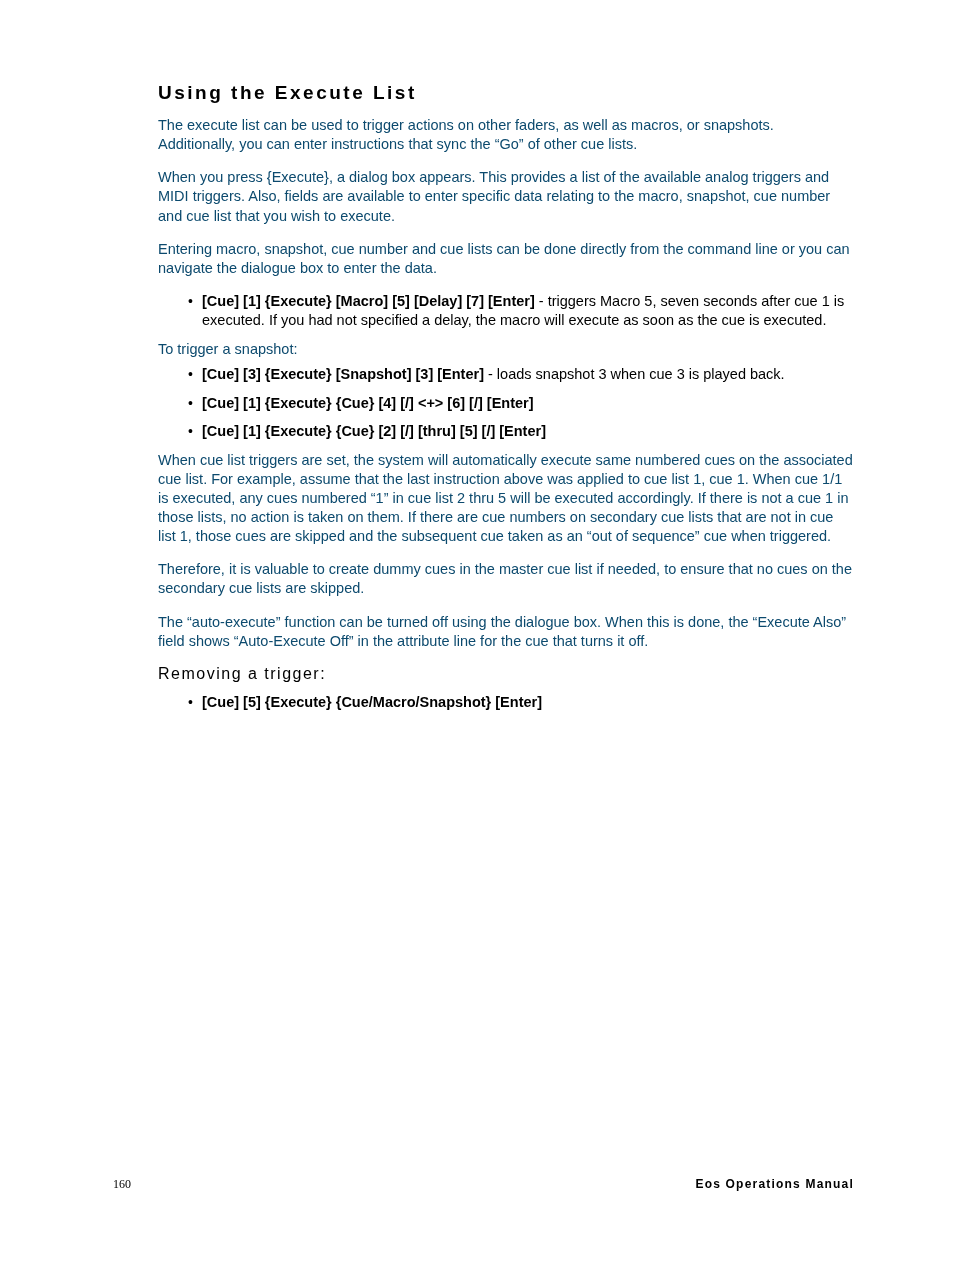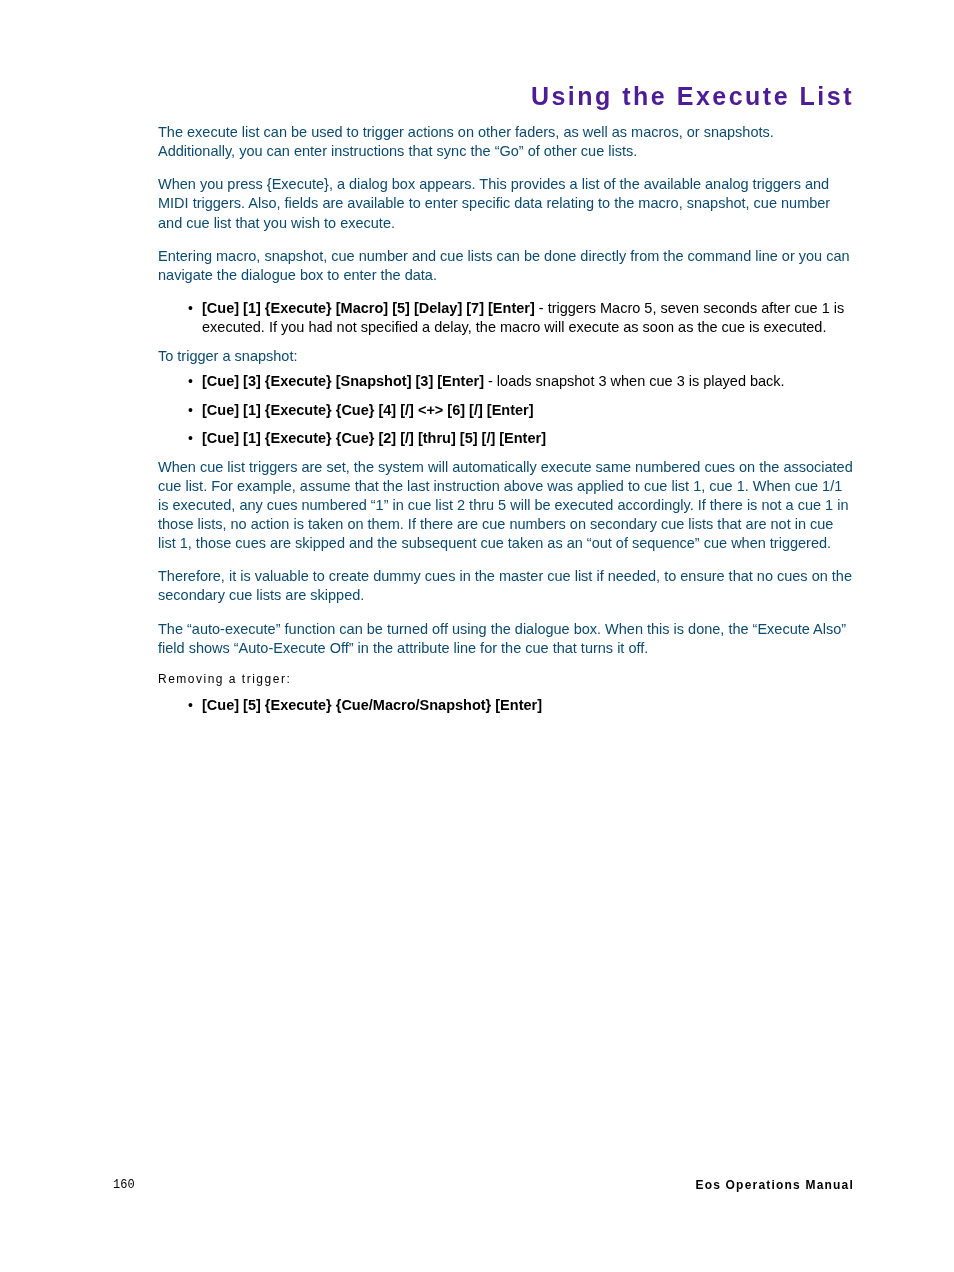--- a/index.html
+++ b/index.html
@@ -8,26 +8,25 @@
     height: 1272px;
     background: #fff;
     font-family: Arial, Helvetica, sans-serif;
     color: #000;
     position: relative;
   }
   .page {
     padding: 82px 100px 0 158px;
   }
   h2.section-title {
-    font-size: 25px;
+    font-size: 19px;
     font-weight: bold;
     letter-spacing: 2.5px;
     margin-bottom: 12px;
-    color: #4c1d95;
-    text-align: right;
+    color: #000000;
   }
   p.body-text {
     font-size: 14.5px;
     line-height: 1.32;
     margin-bottom: 14px;
     color: #0c4a6e;
   }
   p.body-text.tight { margin-bottom: 6px; }
   ul.bullet-list {
     list-style: none;
@@ -43,38 +42,38 @@
   }
   ul.bullet-list li::before {
     content: "•";
     position: absolute;
     left: 30px;
     top: 0;
     font-size: 14px;
   }
   .bold { font-weight: bold; }
   h3.subsection-title {
-    font-size: 12px;
+    font-size: 16px;
     font-weight: normal;
     letter-spacing: 1.5px;
     margin-top: 12px;
     margin-bottom: 10px;
     color: #000;
   }
   .footer {
     position: absolute;
     bottom: 80px;
     left: 113px;
     right: 100px;
     display: flex;
     justify-content: space-between;
     font-size: 12px;
   }
   .footer .page-num {
-    font-family: Liberation Mono, monospace;
+    font-family: Liberation Serif, serif;
   }
   .footer .manual-name {
     font-family: Arial, sans-serif;
     letter-spacing: 1.2px;
     font-weight: bold;
   }
 </style>
 </head>
 <body>
 

